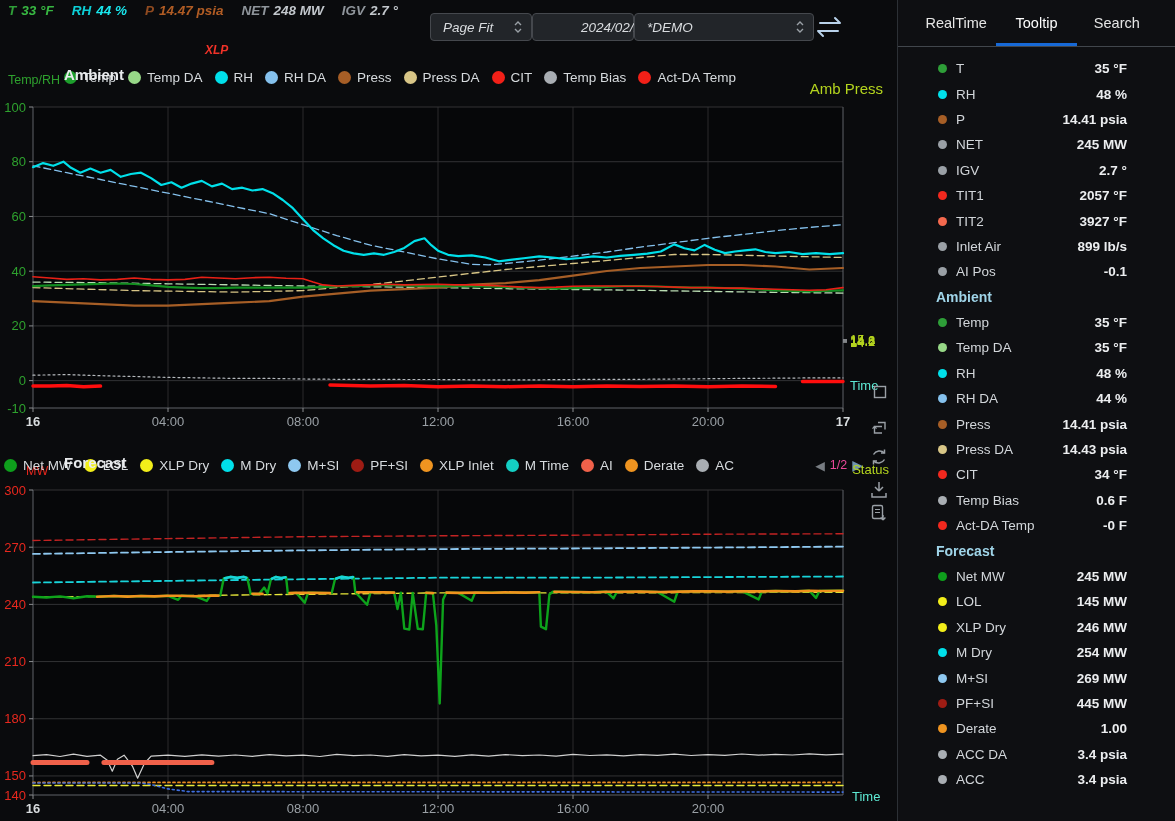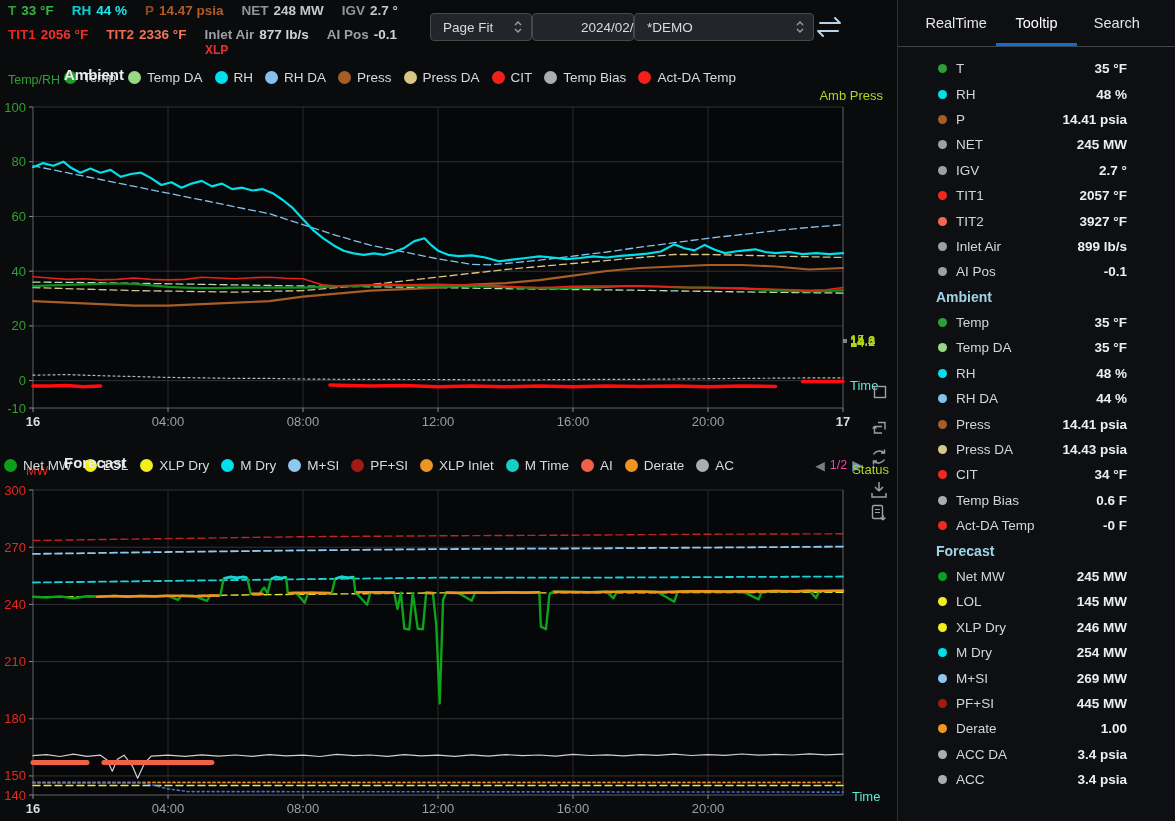--- a/index.html
+++ b/index.html
@@ -1,40 +1,40 @@
 <!DOCTYPE html>
 <html><head>
 <meta charset="utf-8">
 <style>
   html,body{margin:0;padding:0;background:#000;}
   .app{position:relative;width:1175px;height:821px;background:#0a0b0d;overflow:hidden;
        font-family:"Liberation Sans",sans-serif;-webkit-font-smoothing:antialiased;}
   
-  .hdr{position:absolute;left:0;top:0;width:897px;height:60px;}
+  .hdr{position:absolute;left:0;top:0;width:897px;height:60px;font-style:italic;}
   .rrow{position:absolute;left:8px;display:flex;gap:18px;white-space:nowrap;font-size:13.5px;}
   #hdr-row1{top:3px;} #hdr-row2{top:27px;}
   .reading .rl{font-weight:700;margin-right:5px;} .reading .rv{font-weight:700;}
   .mode-label{position:absolute;left:205px;top:43px;color:#f03228;font-weight:700;font-size:12px;}
   .controls{position:absolute;left:430px;top:13px;display:flex;gap:0;align-items:center;}
   .select,.chip{height:28px;box-sizing:border-box;background:#222529;border:1px solid #45484d;border-radius:4px;
       display:flex;align-items:center;justify-content:space-between;padding:0 8px 0 12px;color:#d9dcdf;font-size:13.5px;cursor:pointer;}
   .w1{width:102px;} .w2{width:180px;} .chip{width:102px;padding-left:48px;}
   .chip .x{color:#c2c7cc;font-size:12px;margin-left:6px;cursor:pointer;}
   
   .charts{position:absolute;left:0;top:60px;width:897px;height:761px;}
   .legend{position:absolute;display:flex;align-items:center;gap:12px;overflow:hidden;height:26px;}
   #legend1{top:4px;left:64px;right:70px;}
   #legend2{top:392px;left:4px;right:96px;}
   .legend-item{display:flex;align-items:center;gap:6px;flex:none;color:#d6dadd;font-size:13.5px;cursor:pointer;}
   .legend-item .dot{width:13px;height:13px;border-radius:50%;flex:none;}
   .chart-title{position:absolute;font-size:15px;font-weight:700;color:#e9ebed;}
   #title1{left:64px;top:6px;} #title2{left:64px;top:394px;}
   .axlab{position:absolute;font-size:12.5px;}
   #axl1{left:8px;top:13px;color:#2ea12e;}
-  #axr1{right:14px;top:28px;color:#b4d41e;font-size:13px;}
+  #axr1{right:14px;top:20px;color:#b4d41e;font-size:15px;}
   #axl2{left:26px;top:404px;color:#e8281e;}
   #axr2{right:8px;top:402px;color:#b4d41e;font-size:13px;}
   .pager{position:absolute;right:34px;top:397px;display:flex;align-items:center;gap:5px;font-size:12.5px;}
   .pager .prev{color:#787d82;cursor:pointer;} .pager .cnt{color:#ec4899;} .pager .next{color:#6f93ad;cursor:pointer;font-size:14px;}
   svg text{font-family:"Liberation Sans","DejaVu Sans",sans-serif;}
   #chart1{position:absolute;left:0;top:32px;} #chart2{position:absolute;left:0;top:418px;}
   .time-label{position:absolute;color:#5eead4;font-size:13px;}
   #time1{left:850px;top:318px;} #time2{left:852px;top:729px;}
   .icon-col svg{position:absolute;right:8px;cursor:pointer;}
   
@@ -55,26 +55,20 @@
 
 <div class="app">
 
   <div class="hdr">
     <div class="rrow" id="hdr-row1">
         <span class="reading"><span class="rl" style="color: rgb(47, 158, 56);">T</span><span class="rv" style="color: rgb(56, 183, 66);">33 °F</span></span>
         <span class="reading"><span class="rl" style="color: rgb(12, 207, 214);">RH</span><span class="rv" style="color: rgb(25, 232, 238);">44 %</span></span>
         <span class="reading"><span class="rl" style="color: rgb(143, 74, 32);">P</span><span class="rv" style="color: rgb(176, 92, 36);">14.47 psia</span></span>
         <span class="reading"><span class="rl" style="color: rgb(143, 149, 155);">NET</span><span class="rv" style="color: rgb(194, 199, 204);">248 MW</span></span>
         <span class="reading"><span class="rl" style="color: rgb(143, 149, 155);">IGV</span><span class="rv" style="color: rgb(194, 199, 204);">2.7 °</span></span>
-      </div>
-    <div class="rrow" id="hdr-row2">
-        <span class="reading"><span class="rl" style="color: rgb(232, 40, 30);">TIT1</span><span class="rv" style="color: rgb(242, 50, 40);">2056 °F</span></span>
-        <span class="reading"><span class="rl" style="color: rgb(240, 105, 77);">TIT2</span><span class="rv" style="color: rgb(244, 118, 90);">2336 °F</span></span>
-        <span class="reading"><span class="rl" style="color: rgb(154, 160, 166);">Inlet Air</span><span class="rv" style="color: rgb(207, 212, 217);">877 lb/s</span></span>
-        <span class="reading"><span class="rl" style="color: rgb(154, 160, 166);">AI Pos</span><span class="rv" style="color: rgb(207, 212, 217);">-0.1</span></span>
       </div>
     <div class="mode-label">XLP</div>
     <div class="controls">
       <div class="select w1">
         <span>Page Fit</span>
         <svg width="10" height="18" viewBox="0 0 10 18">
           <path d="M2 7 L5 4 L8 7" fill="none" stroke="#9aa0a6" stroke-width="1.4"></path>
           <path d="M2 11 L5 14 L8 11" fill="none" stroke="#9aa0a6" stroke-width="1.4"></path>
         </svg>
       </div>

